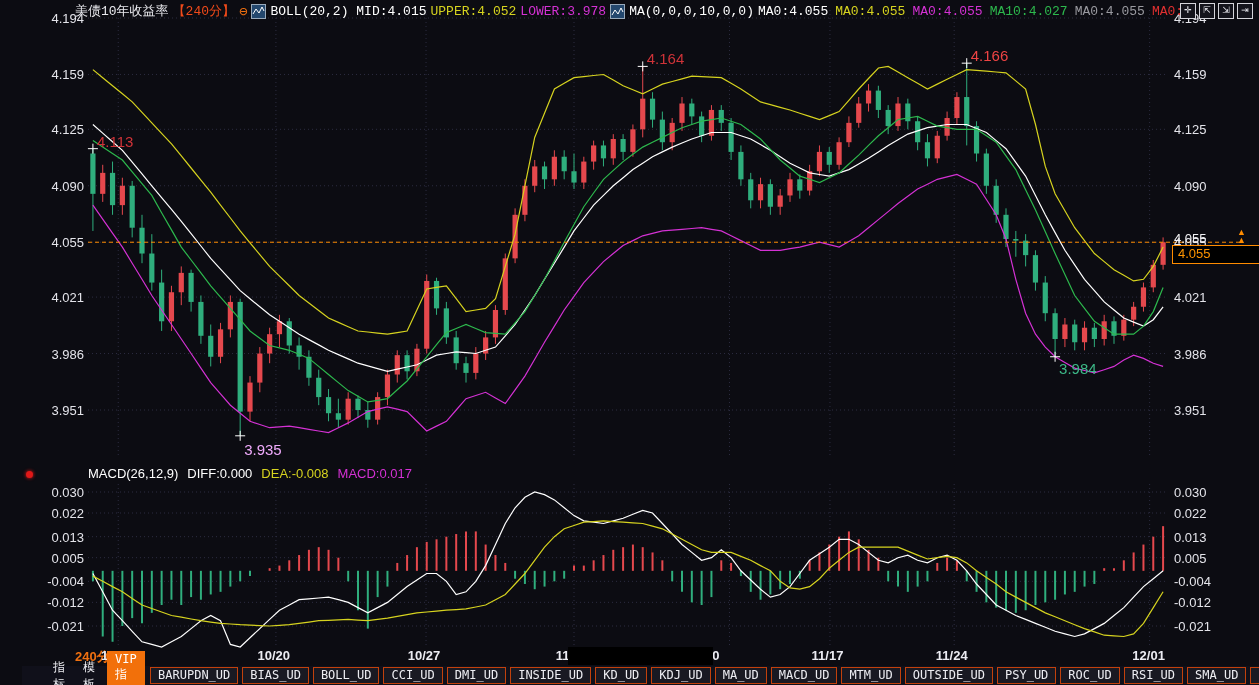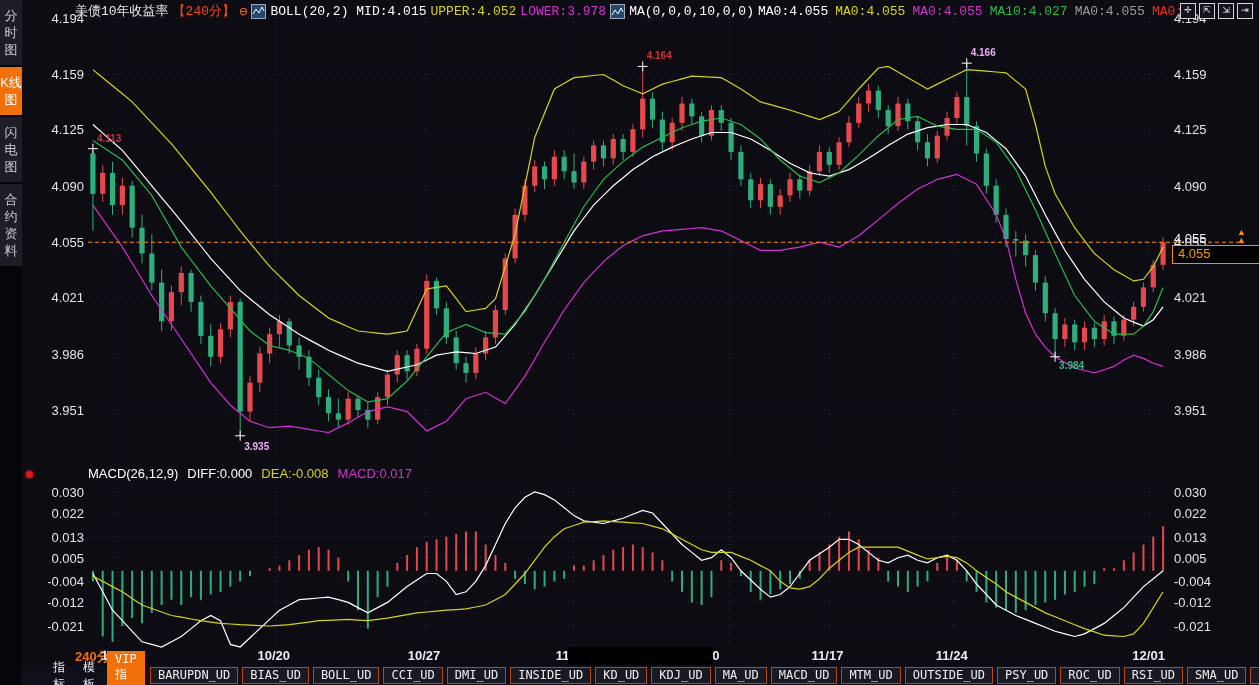--- a/index.html
+++ b/index.html
@@ -19,21 +19,21 @@
   .mini-ind{display:inline-block;width:13px;height:13px;background:#24486e;border:1px solid #9ab;
     position:relative;cursor:pointer;}
   .mini-ind svg{position:absolute;left:0;top:0;}
   .c-up{color:#d6d31f;} .c-lo{color:#d431d4;} .c-wh{color:#fff;} .c-mg{color:#d431d4;text-align:center;} .c-yl{color:#d6d31f;}
   .win-icons{position:absolute;right:6px;top:3px;display:flex;gap:3px;z-index:7;}
   .win-ic{width:14px;height:14px;border:1px solid #d4d4da;color:#e8e8ee;font-size:9px;line-height:13px;
     text-align:center;cursor:pointer;background:#14141c;}
   
   .ylab{position:absolute;font-size:13px;color:#e4e4ea;z-index:4;}
   .ylab.left{width:58px;text-align:right;}
-  .ann{position:absolute;font-size:10px;font-weight:bold;z-index:4;}
+  .ann{position:absolute;font-size:15px;font-weight:normal;z-index:4;}
   
   .macd-hdr{position:absolute;left:88px;top:466px;font-size:13px;color:#e9e9ee;display:flex;gap:9px;z-index:5;}
   .ind-dot{position:absolute;left:23px;top:468px;width:13px;height:13px;z-index:5;cursor:pointer;}
   .ind-dot i{position:absolute;left:3px;top:3px;width:7px;height:7px;border-radius:50%;background:#e01818;
     box-shadow:0 0 3px 1px rgba(224,24,24,.6);}
   
   .px-box{position:absolute;left:1172px;top:245px;width:84px;height:17px;border:1px solid #ff8c00;
     background:#000;color:#ff9500;font-size:13px;line-height:16px;padding-left:5px;z-index:6;}
   .px-lab{position:absolute;left:1174px;top:231px;font-size:13px;color:#f2f2f4;z-index:5;}
   .px-arrows{position:absolute;left:1237px;top:228px;color:#ff8c00;font-size:9px;line-height:8px;z-index:6;text-align:center;}
@@ -433,26 +433,20 @@
       <line x1="235.1818181818182" x2="245.1818181818182" y1="435.81069958847723" y2="435.81069958847723" stroke="#fff" stroke-width="1"></line>
       <line x1="240.1818181818182" x2="240.1818181818182" y1="430.81069958847723" y2="440.81069958847723" stroke="#fff" stroke-width="1"></line>
       <line x1="637.7272727272727" x2="647.7272727272727" y1="66.39506172839546" y2="66.39506172839546" stroke="#fff" stroke-width="1"></line>
       <line x1="642.7272727272727" x2="642.7272727272727" y1="61.39506172839546" y2="71.39506172839546" stroke="#fff" stroke-width="1"></line>
       <line x1="961.7272727272727" x2="971.7272727272727" y1="63.16872427983471" y2="63.16872427983471" stroke="#fff" stroke-width="1"></line>
       <line x1="966.7272727272727" x2="966.7272727272727" y1="58.16872427983471" y2="68.16872427983472" stroke="#fff" stroke-width="1"></line>
       <line x1="1050.090909090909" x2="1060.090909090909" y1="356.7654320987654" y2="356.7654320987654" stroke="#fff" stroke-width="1"></line>
       <line x1="1055.090909090909" x2="1055.090909090909" y1="351.7654320987654" y2="361.7654320987654" stroke="#fff" stroke-width="1"></line>
     </svg>
 
-  <div class="sidebar" id="sidebar">
-      <div class="side-item">分时图</div>
-      <div class="side-item active">K线图</div>
-      <div class="side-item">闪电图</div>
-      <div class="side-item">合约资料</div>
-    </div>
 
   <div class="hdr">
     <span>美债10年收益率</span>
     <span class="period">【240分】</span>
     <span class="collapse">⊖</span>
     <span class="mini-ind">
         <svg width="13" height="13">
           <polyline points="1,9 4,4 7,8 10,2 12,6" fill="none" stroke="#fff" stroke-width="1"></polyline>
         </svg>
       </span>
@@ -519,21 +513,21 @@
   </div>
 
   <div class="px-lab">4.055</div>
   <div class="px-box">4.055</div>
   <div class="px-arrows">▲<br>▲</div>
 
   <div id="annotations">
       <div class="ann" style="color: rgb(207, 51, 56); left: 96.9091px; top: 132.667px;">4.113</div>
       <div class="ann" style="color: #f0abfc; left: 244.182px; top: 441px;">3.935</div>
       <div class="ann" style="color: rgb(207, 51, 56); left: 646.727px; top: 50.3951px;">4.164</div>
-      <div class="ann" style="color: #f0abfc; left: 970.727px; top: 47.1687px;">4.166</div>
+      <div class="ann" style="color: #ef4444; left: 970.727px; top: 47.1687px;">4.166</div>
       <div class="ann" style="color: rgb(60, 184, 135); left: 1059.09px; top: 359.765px;">3.984</div>
     </div>
 
   <div class="date-row">
     <span class="period-lab">240分</span>
     <span class="period-arrow">▲</span>
     <span id="dticks"><span class="dtick" style="left: 100.96px;">10/11</span><span class="dtick" style="left: 257.56px;">10/20</span><span class="dtick" style="left: 407.68px;">10/27</span><span class="dtick" style="left: 555.64px;">11</span><span class="dtick" style="left: 712.24px;">0</span><span class="dtick" style="left: 811.6px;">11/17</span><span class="dtick" style="left: 935.8px;">11/24</span><span class="dtick" style="left: 1132.36px;">12/01</span></span>
     <span class="date-cover"></span>
   </div>
 

